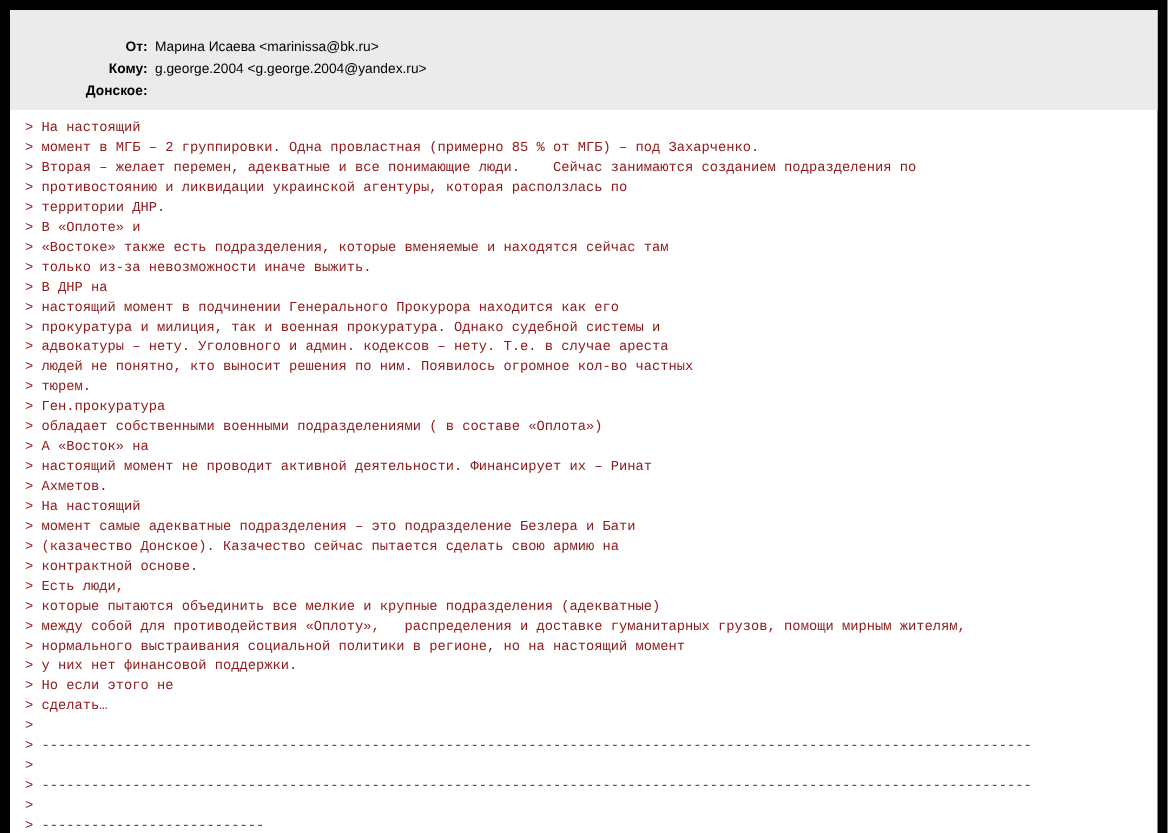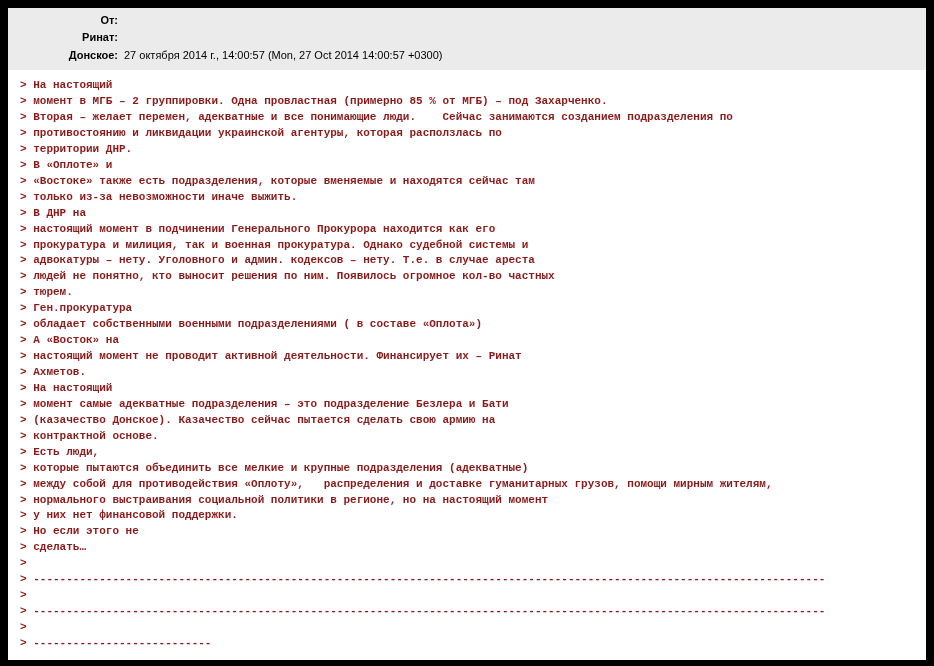--- a/index.html
+++ b/index.html
@@ -13,21 +13,21 @@
       font-family: Arial, Helvetica, sans-serif;
       font-size: 11px;
     }
     .email-container {
       background: #fff;
       width: 100%;
       min-height: 650px;
     }
     .email-header {
       background: #ebebeb;
-      padding: 4px 0 6px 0;
+      padding: 22px 0 6px 0;
     }
     .header-row {
       display: flex;
       align-items: flex-start;
       padding: 1px 0;
       line-height: 1.4;
     }
     .header-label {
       width: 114px;
       text-align: right;
@@ -43,33 +43,33 @@
     .email-body {
       padding: 8px 12px;
       font-family: "Courier New", Courier, monospace;
       font-size: 11px;
       color: #8b1a1a;
       line-height: 1.45;
       white-space: pre-wrap;
     }
     .quote-line {
       display: block;
-      font-weight: bold;
     }
   </style>
 </head>
 <body>
 
 <div class="email-container">
   <div class="email-header">
     <div class="header-row">
       <div class="header-label">От:</div>
+      <div class="header-value">Марина Исаева &lt;marinissa@bk.ru&gt;</div>
     </div>
     <div class="header-row">
-      <div class="header-label">Ринат:</div>
+      <div class="header-label">Кому:</div>
+      <div class="header-value">g.george.2004 &lt;g.george.2004@yandex.ru&gt;</div>
     </div>
     <div class="header-row">
       <div class="header-label">Донское:</div>
-      <div class="header-value">27 октября 2014 г., 14:00:57  (Mon, 27 Oct 2014 14:00:57 +0300)</div>
     </div>
   </div>
   <div class="email-body" id="email-body"><span class="quote-line">&gt; На настоящий</span><span class="quote-line">&gt; момент в МГБ – 2 группировки. Одна провластная (примерно 85 % от МГБ) – под Захарченко.</span><span class="quote-line">&gt; Вторая – желает перемен, адекватные и все понимающие люди.    Сейчас занимаются созданием подразделения по</span><span class="quote-line">&gt; противостоянию и ликвидации украинской агентуры, которая расползлась по</span><span class="quote-line">&gt; территории ДНР.</span><span class="quote-line">&gt; В «Оплоте» и</span><span class="quote-line">&gt; «Востоке» также есть подразделения, которые вменяемые и находятся сейчас там</span><span class="quote-line">&gt; только из-за невозможности иначе выжить.</span><span class="quote-line">&gt; В ДНР на</span><span class="quote-line">&gt; настоящий момент в подчинении Генерального Прокурора находится как его</span><span class="quote-line">&gt; прокуратура и милиция, так и военная прокуратура. Однако судебной системы и</span><span class="quote-line">&gt; адвокатуры – нету. Уголовного и админ. кодексов – нету. Т.е. в случае ареста</span><span class="quote-line">&gt; людей не понятно, кто выносит решения по ним. Появилось огромное кол-во частных</span><span class="quote-line">&gt; тюрем.</span><span class="quote-line">&gt; Ген.прокуратура</span><span class="quote-line">&gt; обладает собственными военными подразделениями ( в составе «Оплота»)</span><span class="quote-line">&gt; А «Восток» на</span><span class="quote-line">&gt; настоящий момент не проводит активной деятельности. Финансирует их – Ринат</span><span class="quote-line">&gt; Ахметов.</span><span class="quote-line">&gt; На настоящий</span><span class="quote-line">&gt; момент самые адекватные подразделения – это подразделение Безлера и Бати</span><span class="quote-line">&gt; (казачество Донское). Казачество сейчас пытается сделать свою армию на</span><span class="quote-line">&gt; контрактной основе.</span><span class="quote-line">&gt; Есть люди,</span><span class="quote-line">&gt; которые пытаются объединить все мелкие и крупные подразделения (адекватные)</span><span class="quote-line">&gt; между собой для противодействия «Оплоту»,   распределения и доставке гуманитарных грузов, помощи мирным жителям,</span><span class="quote-line">&gt; нормального выстраивания социальной политики в регионе, но на настоящий момент</span><span class="quote-line">&gt; у них нет финансовой поддержки.</span><span class="quote-line">&gt; Но если этого не</span><span class="quote-line">&gt; сделать…</span><span class="quote-line">&gt;</span><span class="quote-line">&gt; ------------------------------------------------------------------------------------------------------------------------</span><span class="quote-line">&gt;</span><span class="quote-line">&gt; ------------------------------------------------------------------------------------------------------------------------</span><span class="quote-line">&gt;</span><span class="quote-line">&gt; ---------------------------</span></div>
 </div>
 
 </body></html>

